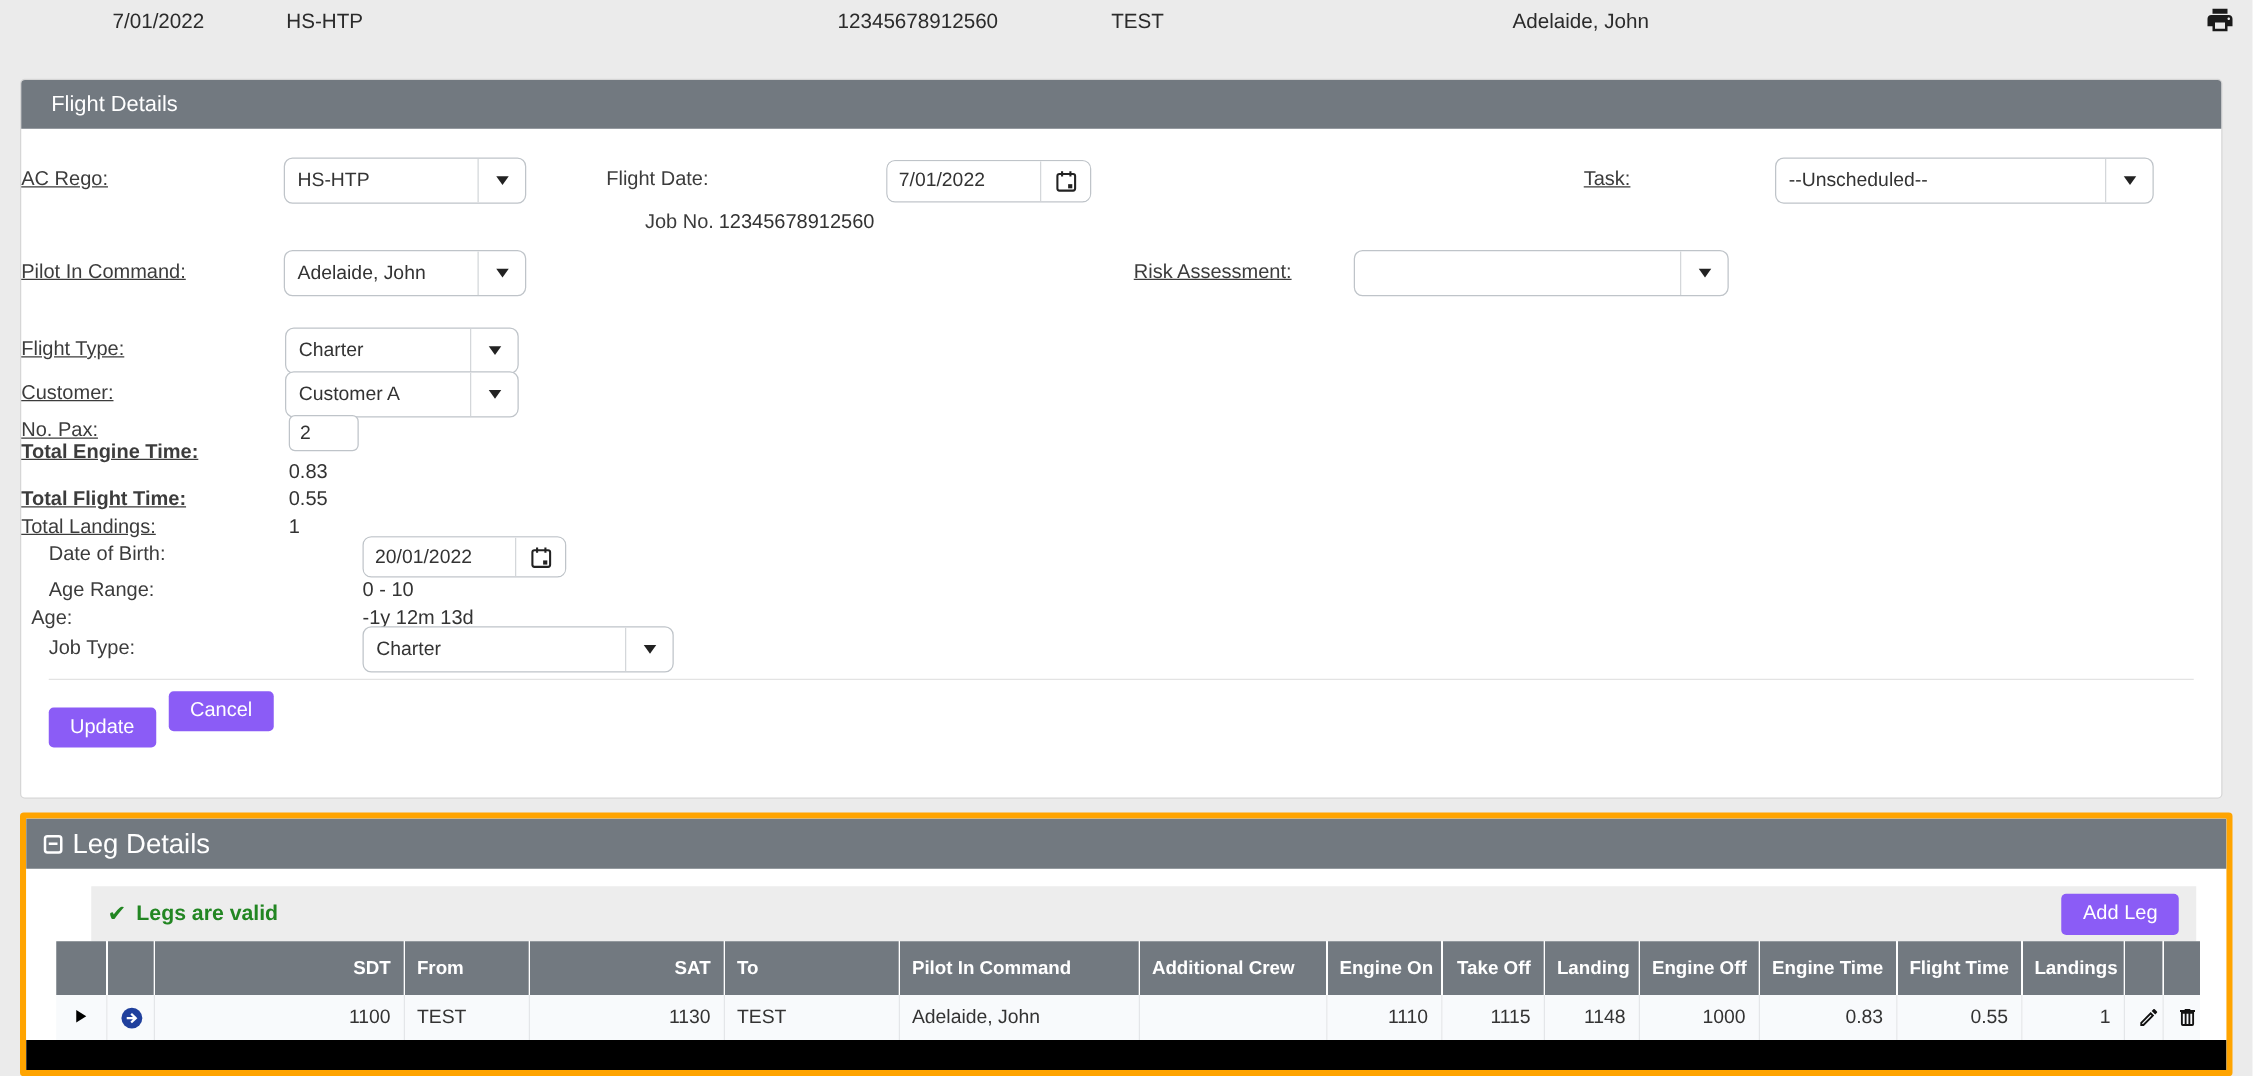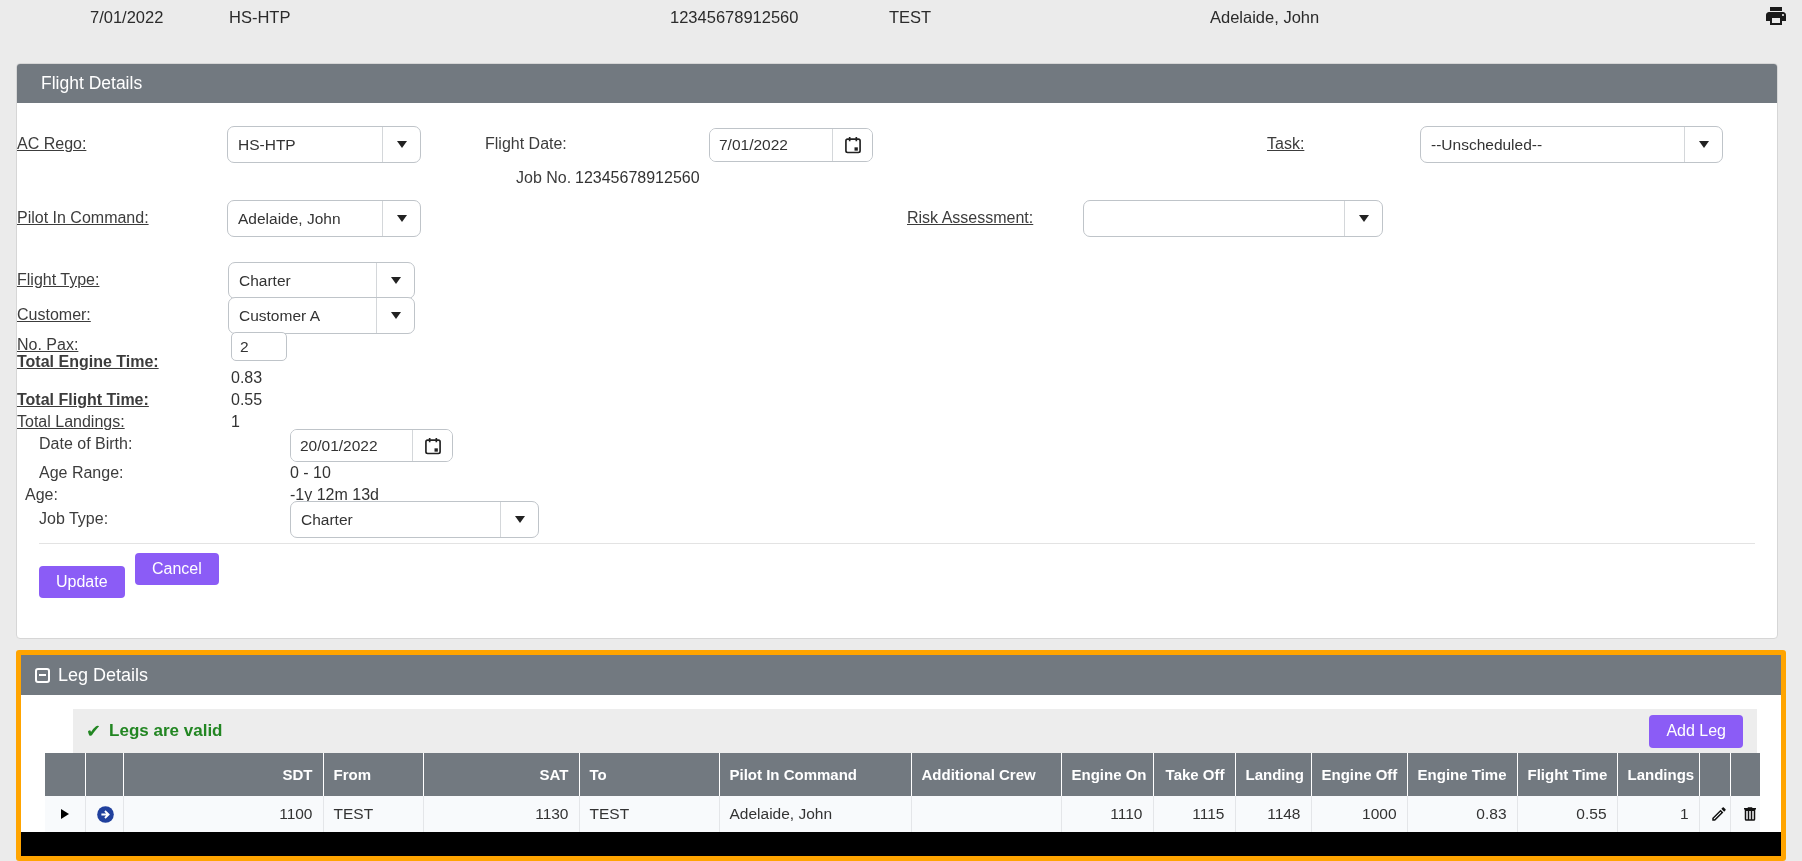--- a/index.html
+++ b/index.html
@@ -83,21 +83,21 @@
   }
 
   
   .leg-section {
     position: absolute; left: 16px; top: 650px; width: 1770px; height: 211px;
     border: 5px solid #ffa400; border-radius: 3px; background: #fff;
   }
   .leg-inner { position: relative; width: 1760px; height: 201px; background: #fff; }
   .leg-header {
     height: 40px; background: #727980; color: #fff; display: flex;
-    align-items: center; padding-left: 14px; font-size: 18px;
+    align-items: center; padding-left: 14px; font-size: 22px;
   }
   .collapse-box {
     width: 15px; height: 15px; border: 2px solid #fff; border-radius: 3px;
     display: flex; align-items: center; justify-content: center;
     margin-right: 8px; cursor: pointer; flex: 0 0 auto;
   }
   .collapse-box .minus { width: 7px; height: 2px; background: #fff; }
 
   .leg-content { padding: 14px 24px 0 24px; }
 

